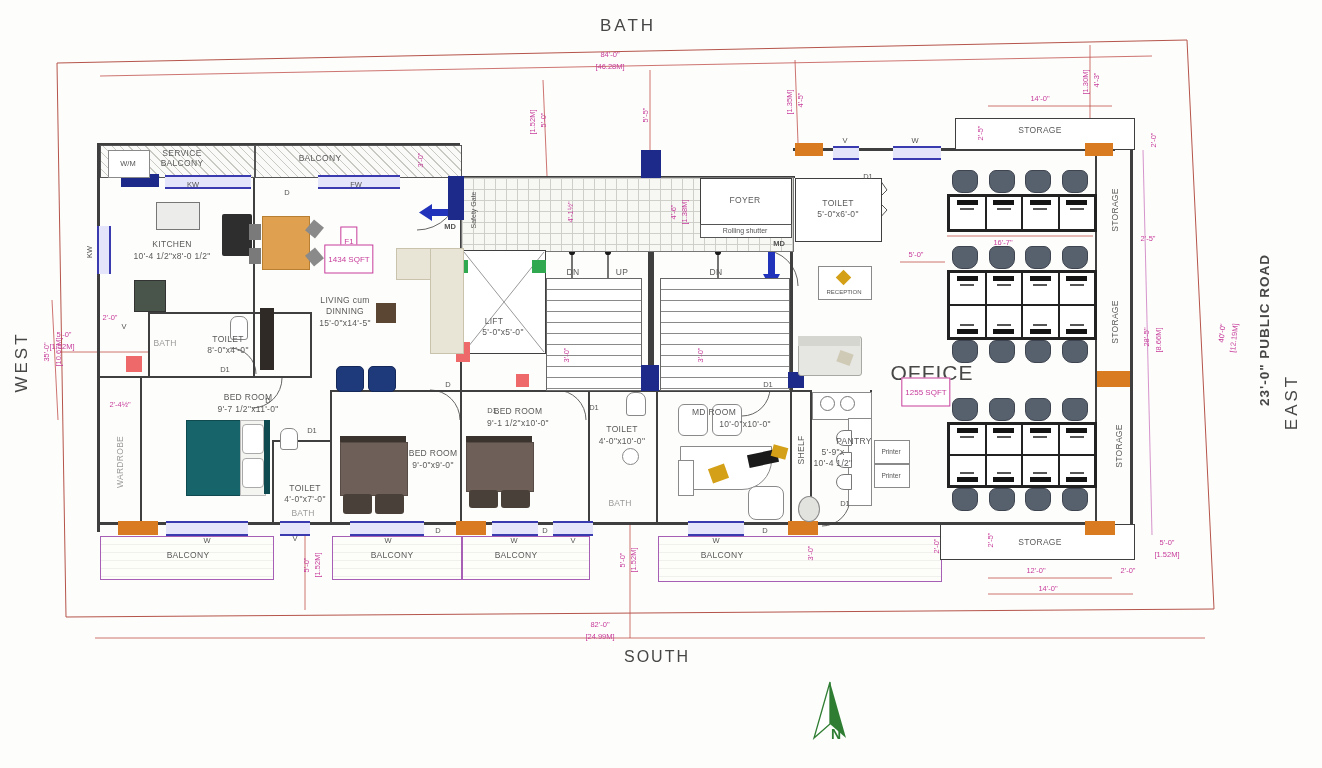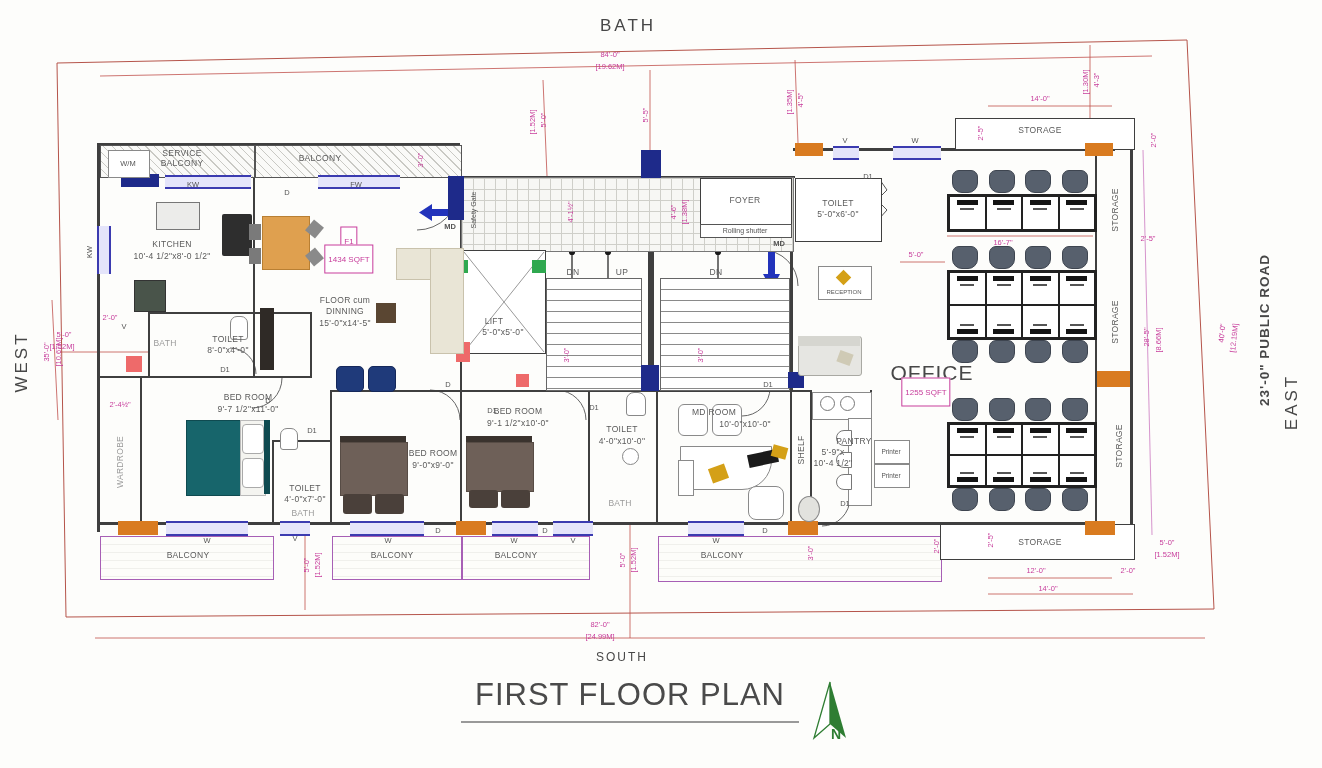--- a/index.html
+++ b/index.html
@@ -308,21 +308,21 @@
 
   <div class="c lbl" style="left:182px;top:153px">SERVICE</div>
   <div class="c lbl" style="left:182px;top:163px">BALCONY</div>
   <div class="c lbl" style="left:320px;top:158px">BALCONY</div>
   <div class="c sm" style="left:128px;top:163px">W/M</div>
   <div class="c sm" style="left:193px;top:184px">KW</div>
   <div class="c sm" style="left:356px;top:184px">FW</div>
   <div class="cr sm" style="left:89px;top:252px">KW</div>
   <div class="c lbl" style="left:172px;top:244px">KITCHEN</div>
   <div class="c lbl" style="left:172px;top:256px">10'-4 1/2"x8'-0 1/2"</div>
-  <div class="c lbl" style="left:345px;top:300px">FLOOR cum</div>
+  <div class="c lbl" style="left:345px;top:300px">LIVING cum</div>
   <div class="c lbl" style="left:345px;top:311px">DINNING</div>
   <div class="c lbl" style="left:345px;top:323px">15'-0"x14'-5"</div>
   <div class="badge" style="left:349px;top:241px">F1</div>
   <div class="badge" style="left:349px;top:259px">1434 SQFT</div>
   <div class="c lbl" style="left:165px;top:343px;color:#9a9a9a">BATH</div>
   <div class="c lbl" style="left:228px;top:339px">TOILET</div>
   <div class="c lbl" style="left:228px;top:350px">8'-0"x4'-0"</div>
   <div class="c lbl" style="left:248px;top:397px">BED ROOM</div>
   <div class="c lbl" style="left:248px;top:409px">9'-7 1/2"x11'-0"</div>
   <div class="cr lbl" style="left:120px;top:462px;color:#9a9a9a">WARDROBE</div>
@@ -386,21 +386,21 @@
   <div class="c sm" style="left:915px;top:140px">W</div>
   <div class="c sm" style="left:207px;top:540px">W</div>
   <div class="c sm" style="left:295px;top:538px">V</div>
   <div class="c sm" style="left:388px;top:540px">W</div>
   <div class="c sm" style="left:514px;top:540px">W</div>
   <div class="c sm" style="left:573px;top:540px">V</div>
   <div class="c sm" style="left:716px;top:540px">W</div>
   <div class="c sm" style="left:124px;top:326px">V</div>
 
   <div class="c dim" style="left:610px;top:54px">84'-0"</div>
-  <div class="c dim" style="left:610px;top:66px">[19.62M]</div>
+  <div class="c dim" style="left:610px;top:66px">[46.28M]</div>
   <div class="c dim" style="left:600px;top:624px">82'-0"</div>
   <div class="c dim" style="left:600px;top:636px">[24.99M]</div>
   <div class="cr dim" style="left:46px;top:352px">35'-0"</div>
   <div class="cr dim" style="left:58px;top:352px">[10.67M]</div>
   <div class="c dim" style="left:1222px;top:333px;transform:translate(-50%,-50%) rotate(-84deg)">40'-0"</div>
   <div class="c dim" style="left:1234px;top:338px;transform:translate(-50%,-50%) rotate(-84deg)">[12.19M]</div>
   <div class="cr dim" style="left:1146px;top:337px">28'-5"</div>
   <div class="cr dim" style="left:1158px;top:340px">[8.66M]</div>
   <div class="cr dim" style="left:420px;top:160px">3'-0"</div>
   <div class="cr dim" style="left:543px;top:120px">5'-0"</div>
@@ -432,20 +432,19 @@
   <div class="c dim" style="left:1148px;top:238px">2'-5"</div>
   <div class="c dim" style="left:1003px;top:242px">16'-7"</div>
   <div class="c dim" style="left:916px;top:254px">5'-0"</div>
   <div class="c dim" style="left:1036px;top:570px">12'-0"</div>
   <div class="c dim" style="left:1128px;top:570px">2'-0"</div>
   <div class="c dim" style="left:1048px;top:588px">14'-0"</div>
   <div class="c dim" style="left:1167px;top:542px">5'-0"</div>
   <div class="c dim" style="left:1167px;top:554px">[1.52M]</div>
 
   <div class="c big" style="left:628px;top:26px;font-size:17px;letter-spacing:3px">BATH</div>
-  <div class="c big" style="left:622px;top:657px;font-size:12px;letter-spacing:2px">SOUTH</div>
+  <div class="c big" style="left:657px;top:657px;font-size:16px;letter-spacing:2px">SOUTH</div>
   <div class="cr big" style="left:22px;top:362px;font-size:17px;letter-spacing:3px">WEST</div>
   <div class="cr big" style="left:1292px;top:402px;font-size:17px;letter-spacing:3px">EAST</div>
   <div class="cr big" style="left:1264px;top:330px;font-size:13.5px;letter-spacing:1px;font-weight:bold">23'-0" PUBLIC ROAD</div>
-  <div class="c" style="left:630px;top:700px;font-size:31px;color:#4a4a4a;letter-spacing:1px;border-bottom:2px solid #999;padding:0 14px 8px">FIRST FLOOR PLAN</div>
   <div class="c" style="left:836px;top:734px;font-size:14px;color:#2e7d32;font-weight:bold">N</div>
 
 </div>
 
 </body></html>

